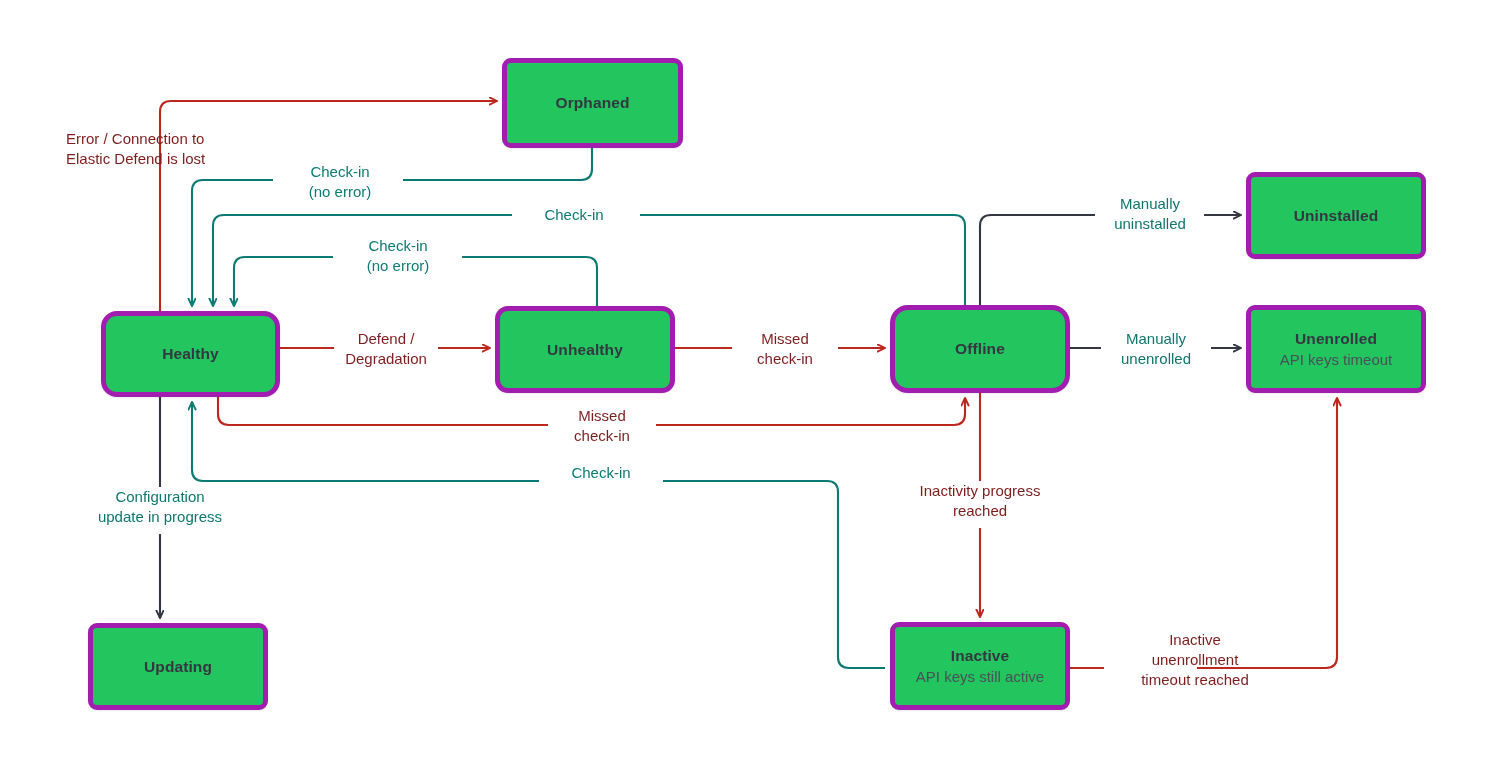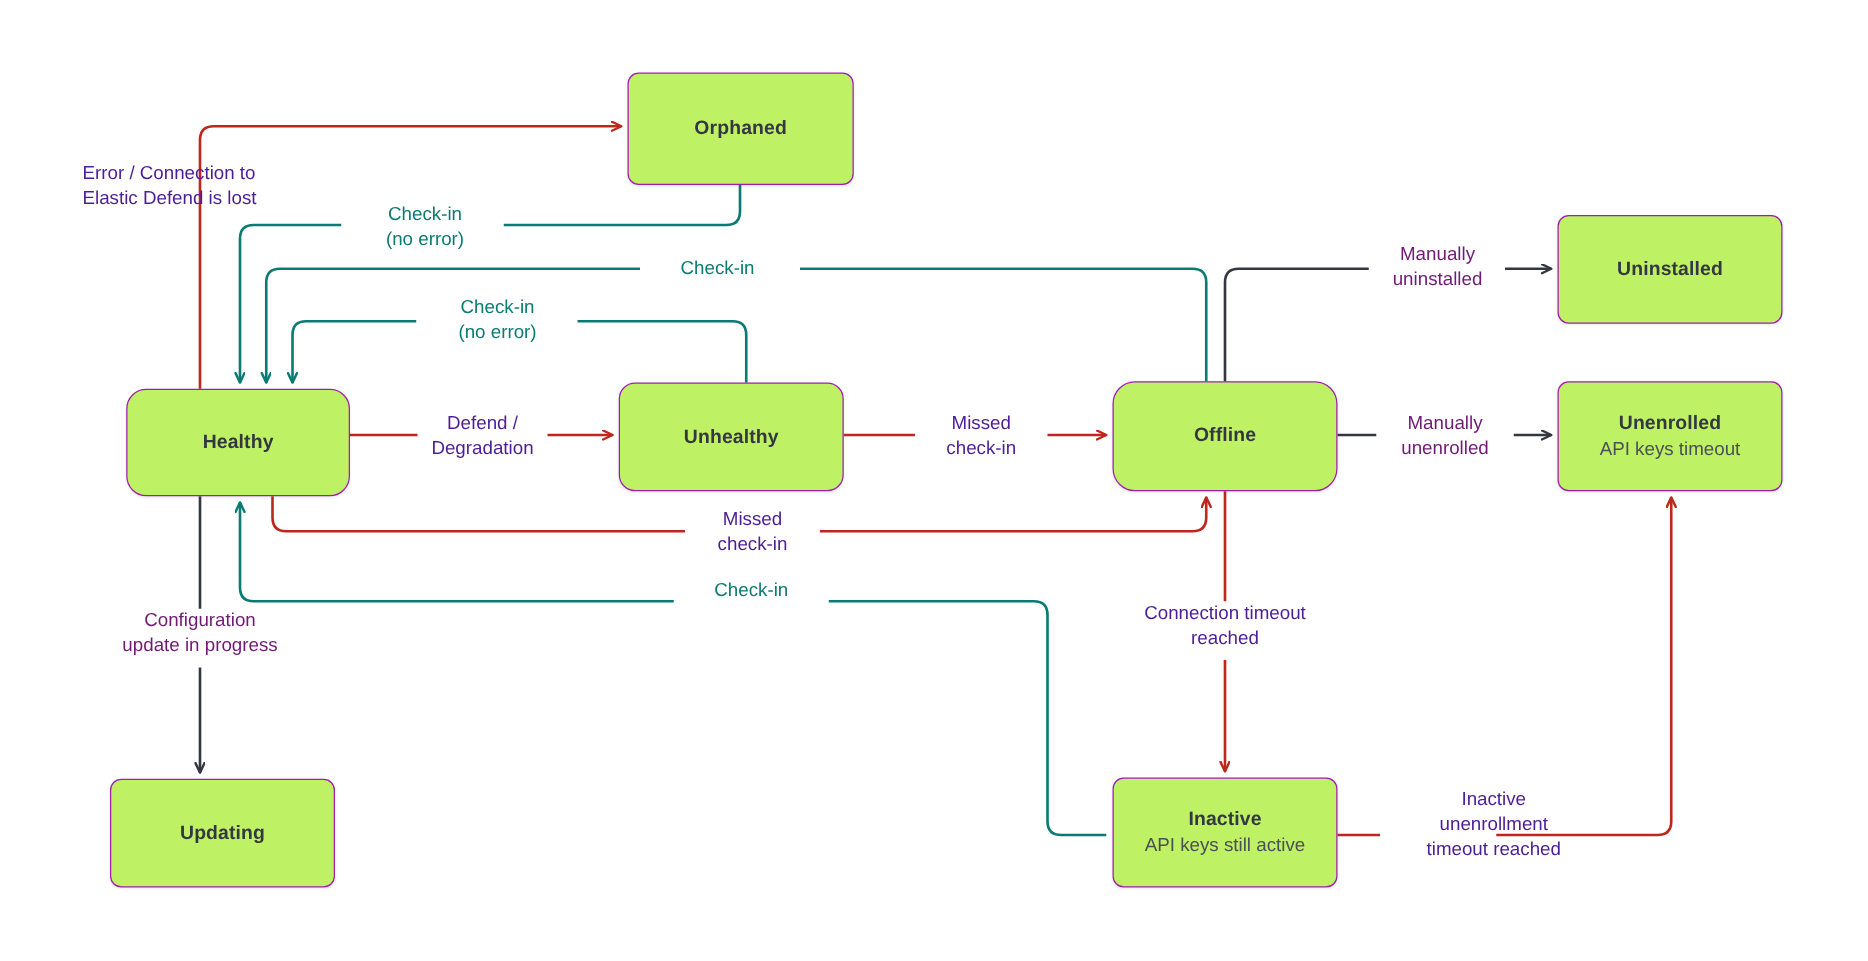--- a/index.html
+++ b/index.html
@@ -1,29 +1,29 @@
 <!DOCTYPE html>
 <html><head>
 <meta charset="utf-8">
 <style>
   html,body{margin:0;padding:0;background:#fff;}
   body{width:1494px;height:769px;font-family:"Liberation Sans",sans-serif;position:relative;overflow:hidden;}
   #canvas{position:absolute;inset:0;width:1494px;height:769px;}
   svg.edges{position:absolute;left:0;top:0;width:1494px;height:769px;pointer-events:none;}
 
-  .node{position:absolute;box-sizing:border-box;background:#bef264;border:1px solid #a21caf;
+  .node{position:absolute;box-sizing:border-box;background:#22c55e;border:5px solid #a21caf;
         border-radius:9px;display:flex;flex-direction:column;align-items:center;justify-content:center;
         box-shadow:0 1px 2px rgba(50,60,80,.10);}
   .node .title{font-weight:bold;font-size:15.5px;color:#343741;letter-spacing:.1px;line-height:1.25;}
   .node .sub{font-size:15px;color:#4b4f58;line-height:1.3;margin-top:2px;font-weight:normal;}
 
   .lbl{position:absolute;font-size:15px;line-height:20px;text-align:center;white-space:pre-line;}
-  .lbl.red{color:#4c1d95;}
+  .lbl.red{color:#7f1d1d;}
   .lbl.teal{color:#0a7b72;}
-  .lbl.black{color:#701a75;}
+  .lbl.black{color:#0f766e;}
 </style>
 </head>
 <body>
 
 <div id="canvas">
 
   <svg class="edges" viewBox="0 0 1494 769">
     <defs>
       <marker id="ar-red" markerWidth="11" markerHeight="11" refX="8.5" refY="4" orient="auto" markerUnits="userSpaceOnUse">
         <path d="M1,0.4 L8.6,4 L1,7.6" fill="none" stroke="#bd271e" stroke-width="1.9" stroke-linecap="round" stroke-linejoin="round"></path>
@@ -113,19 +113,19 @@
 check-in</div>
   <div class="lbl black" style="left:1095px;top:194px;width:110px;">Manually
 uninstalled</div>
   <div class="lbl black" style="left:1101px;top:329px;width:110px;">Manually
 unenrolled</div>
   <div class="lbl red" style="left:548px;top:406px;width:108px;">Missed
 check-in</div>
   <div class="lbl teal" style="left:539px;top:463px;width:124px;">Check-in</div>
   <div class="lbl black" style="left:64px;top:487px;width:192px;text-align:center;">Configuration
 update in progress</div>
-  <div class="lbl red" style="left:886px;top:481px;width:188px;">Connection timeout
+  <div class="lbl red" style="left:886px;top:481px;width:188px;">Inactivity progress
 reached</div>
   <div class="lbl red" style="left:1104px;top:630px;width:182px;">Inactive
 unenrollment
 timeout reached</div>
 
 </div>
 
 </body></html>

